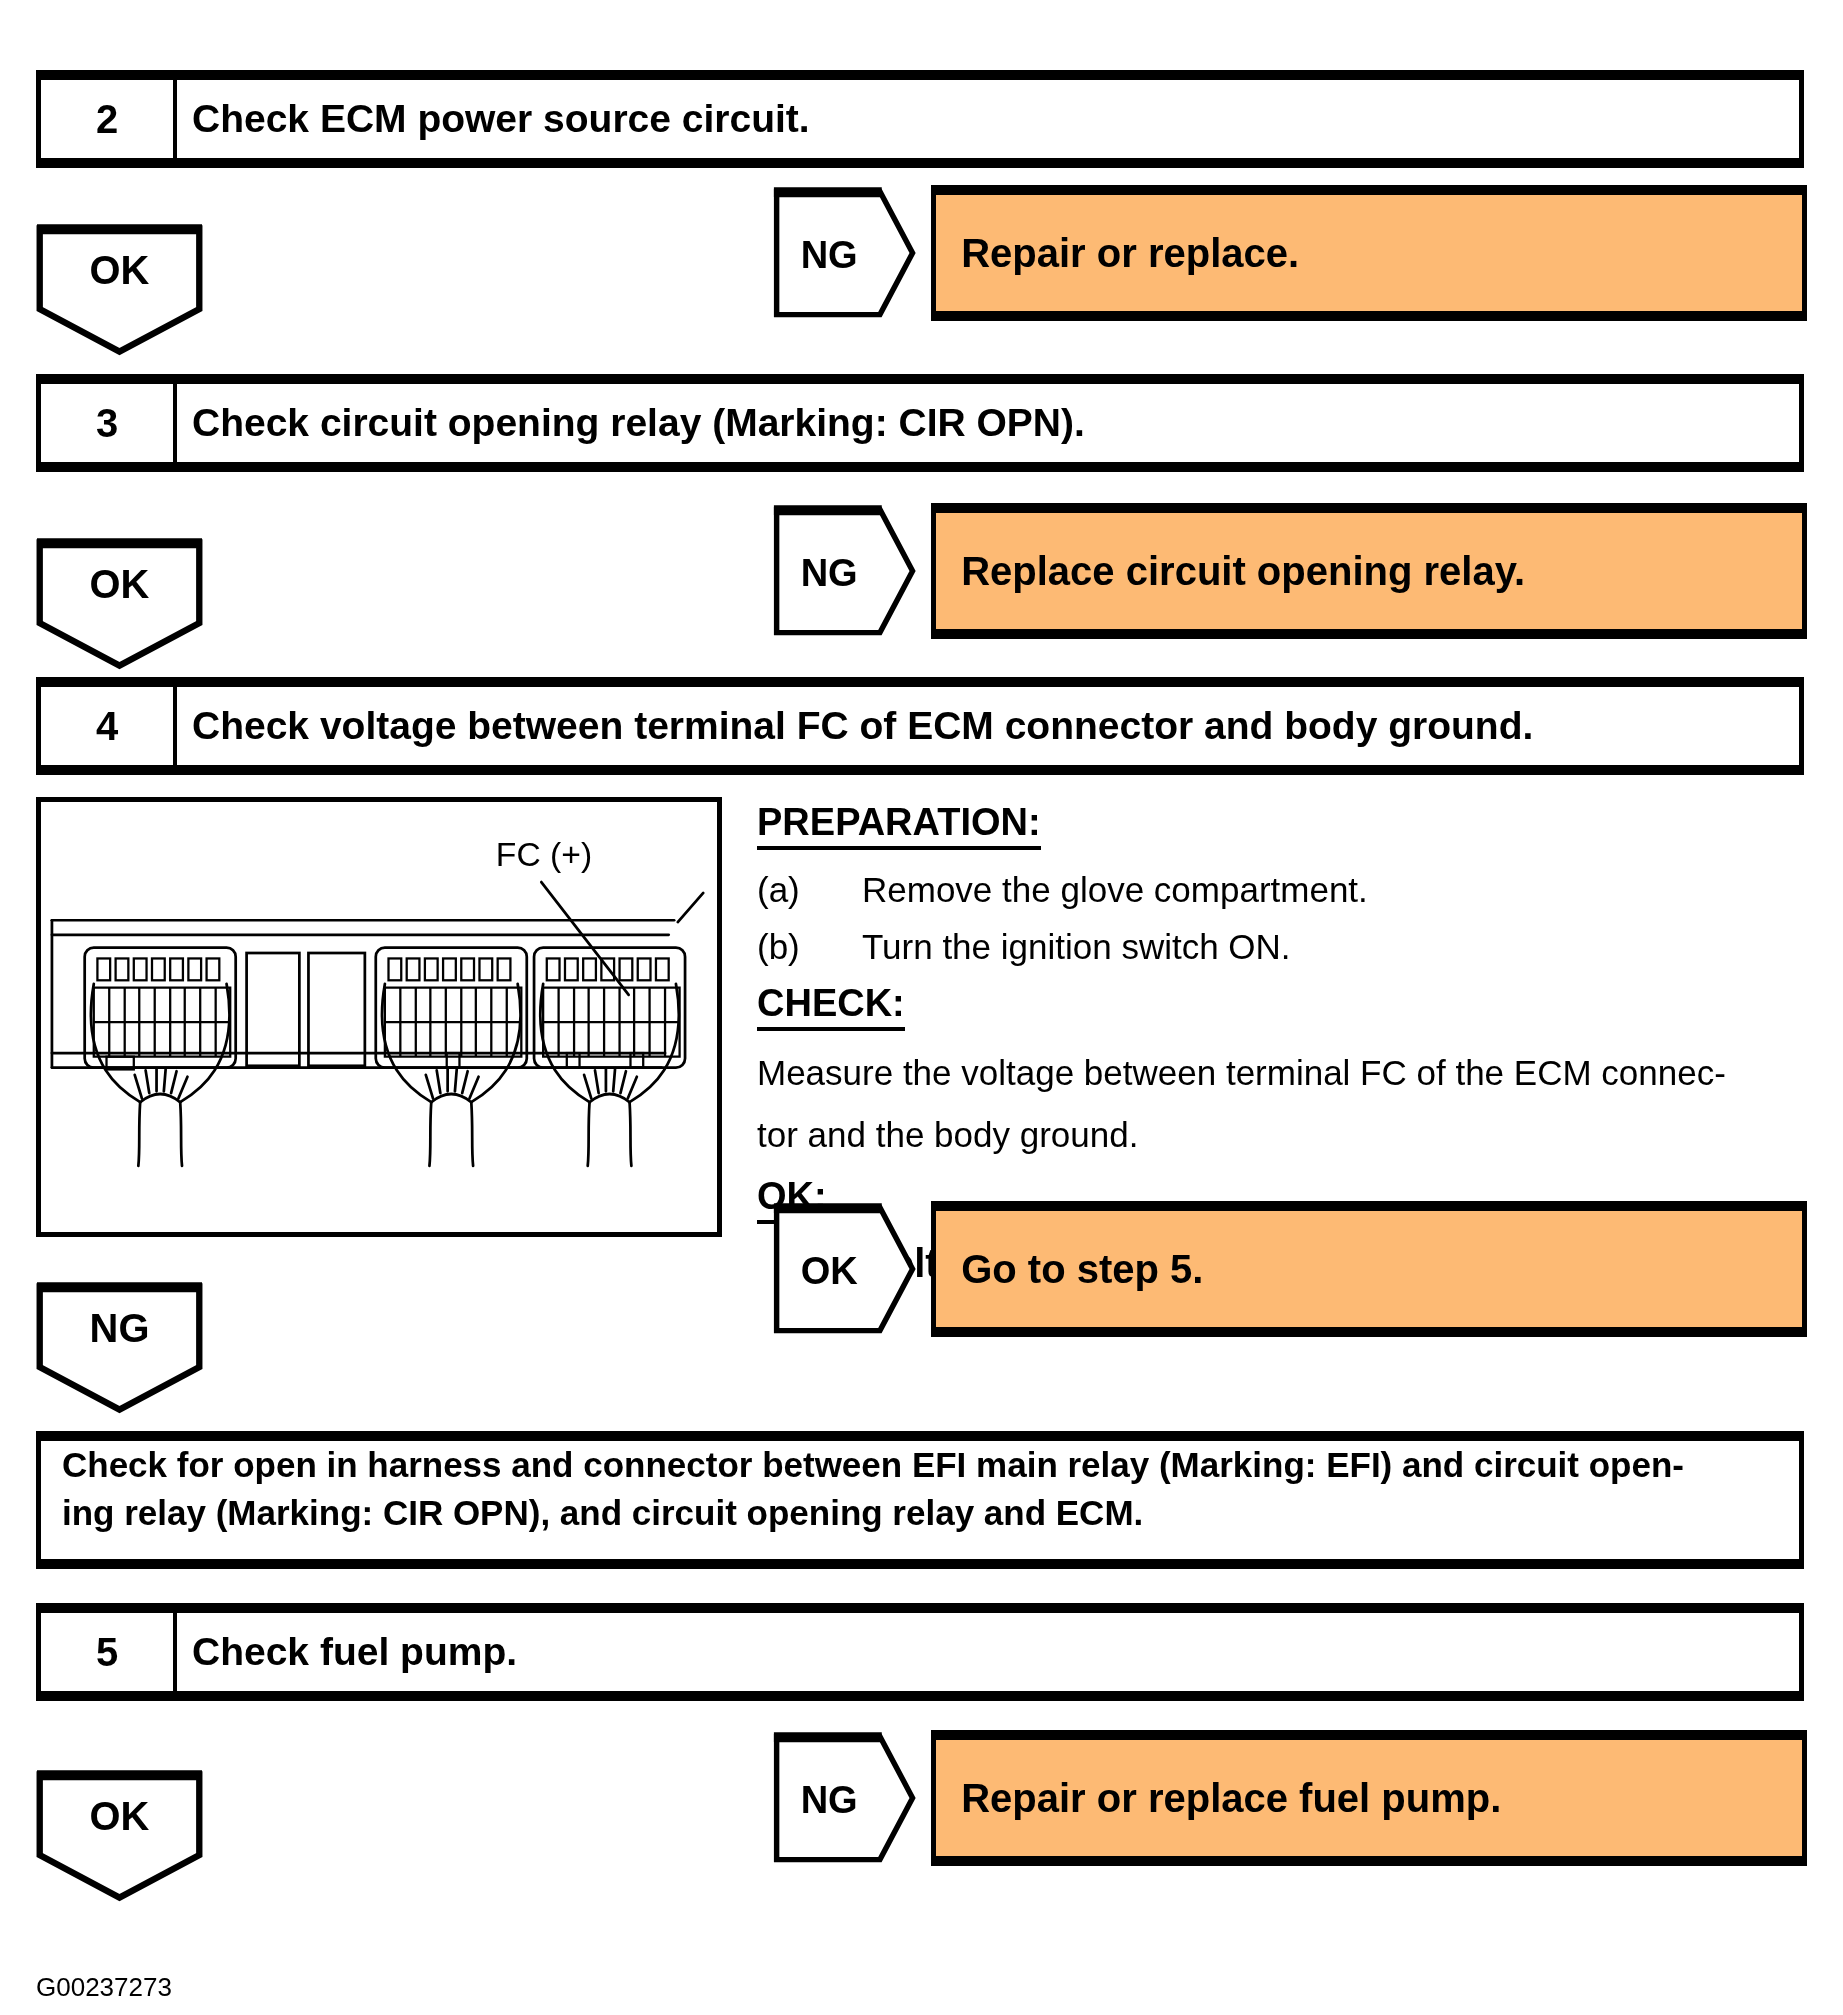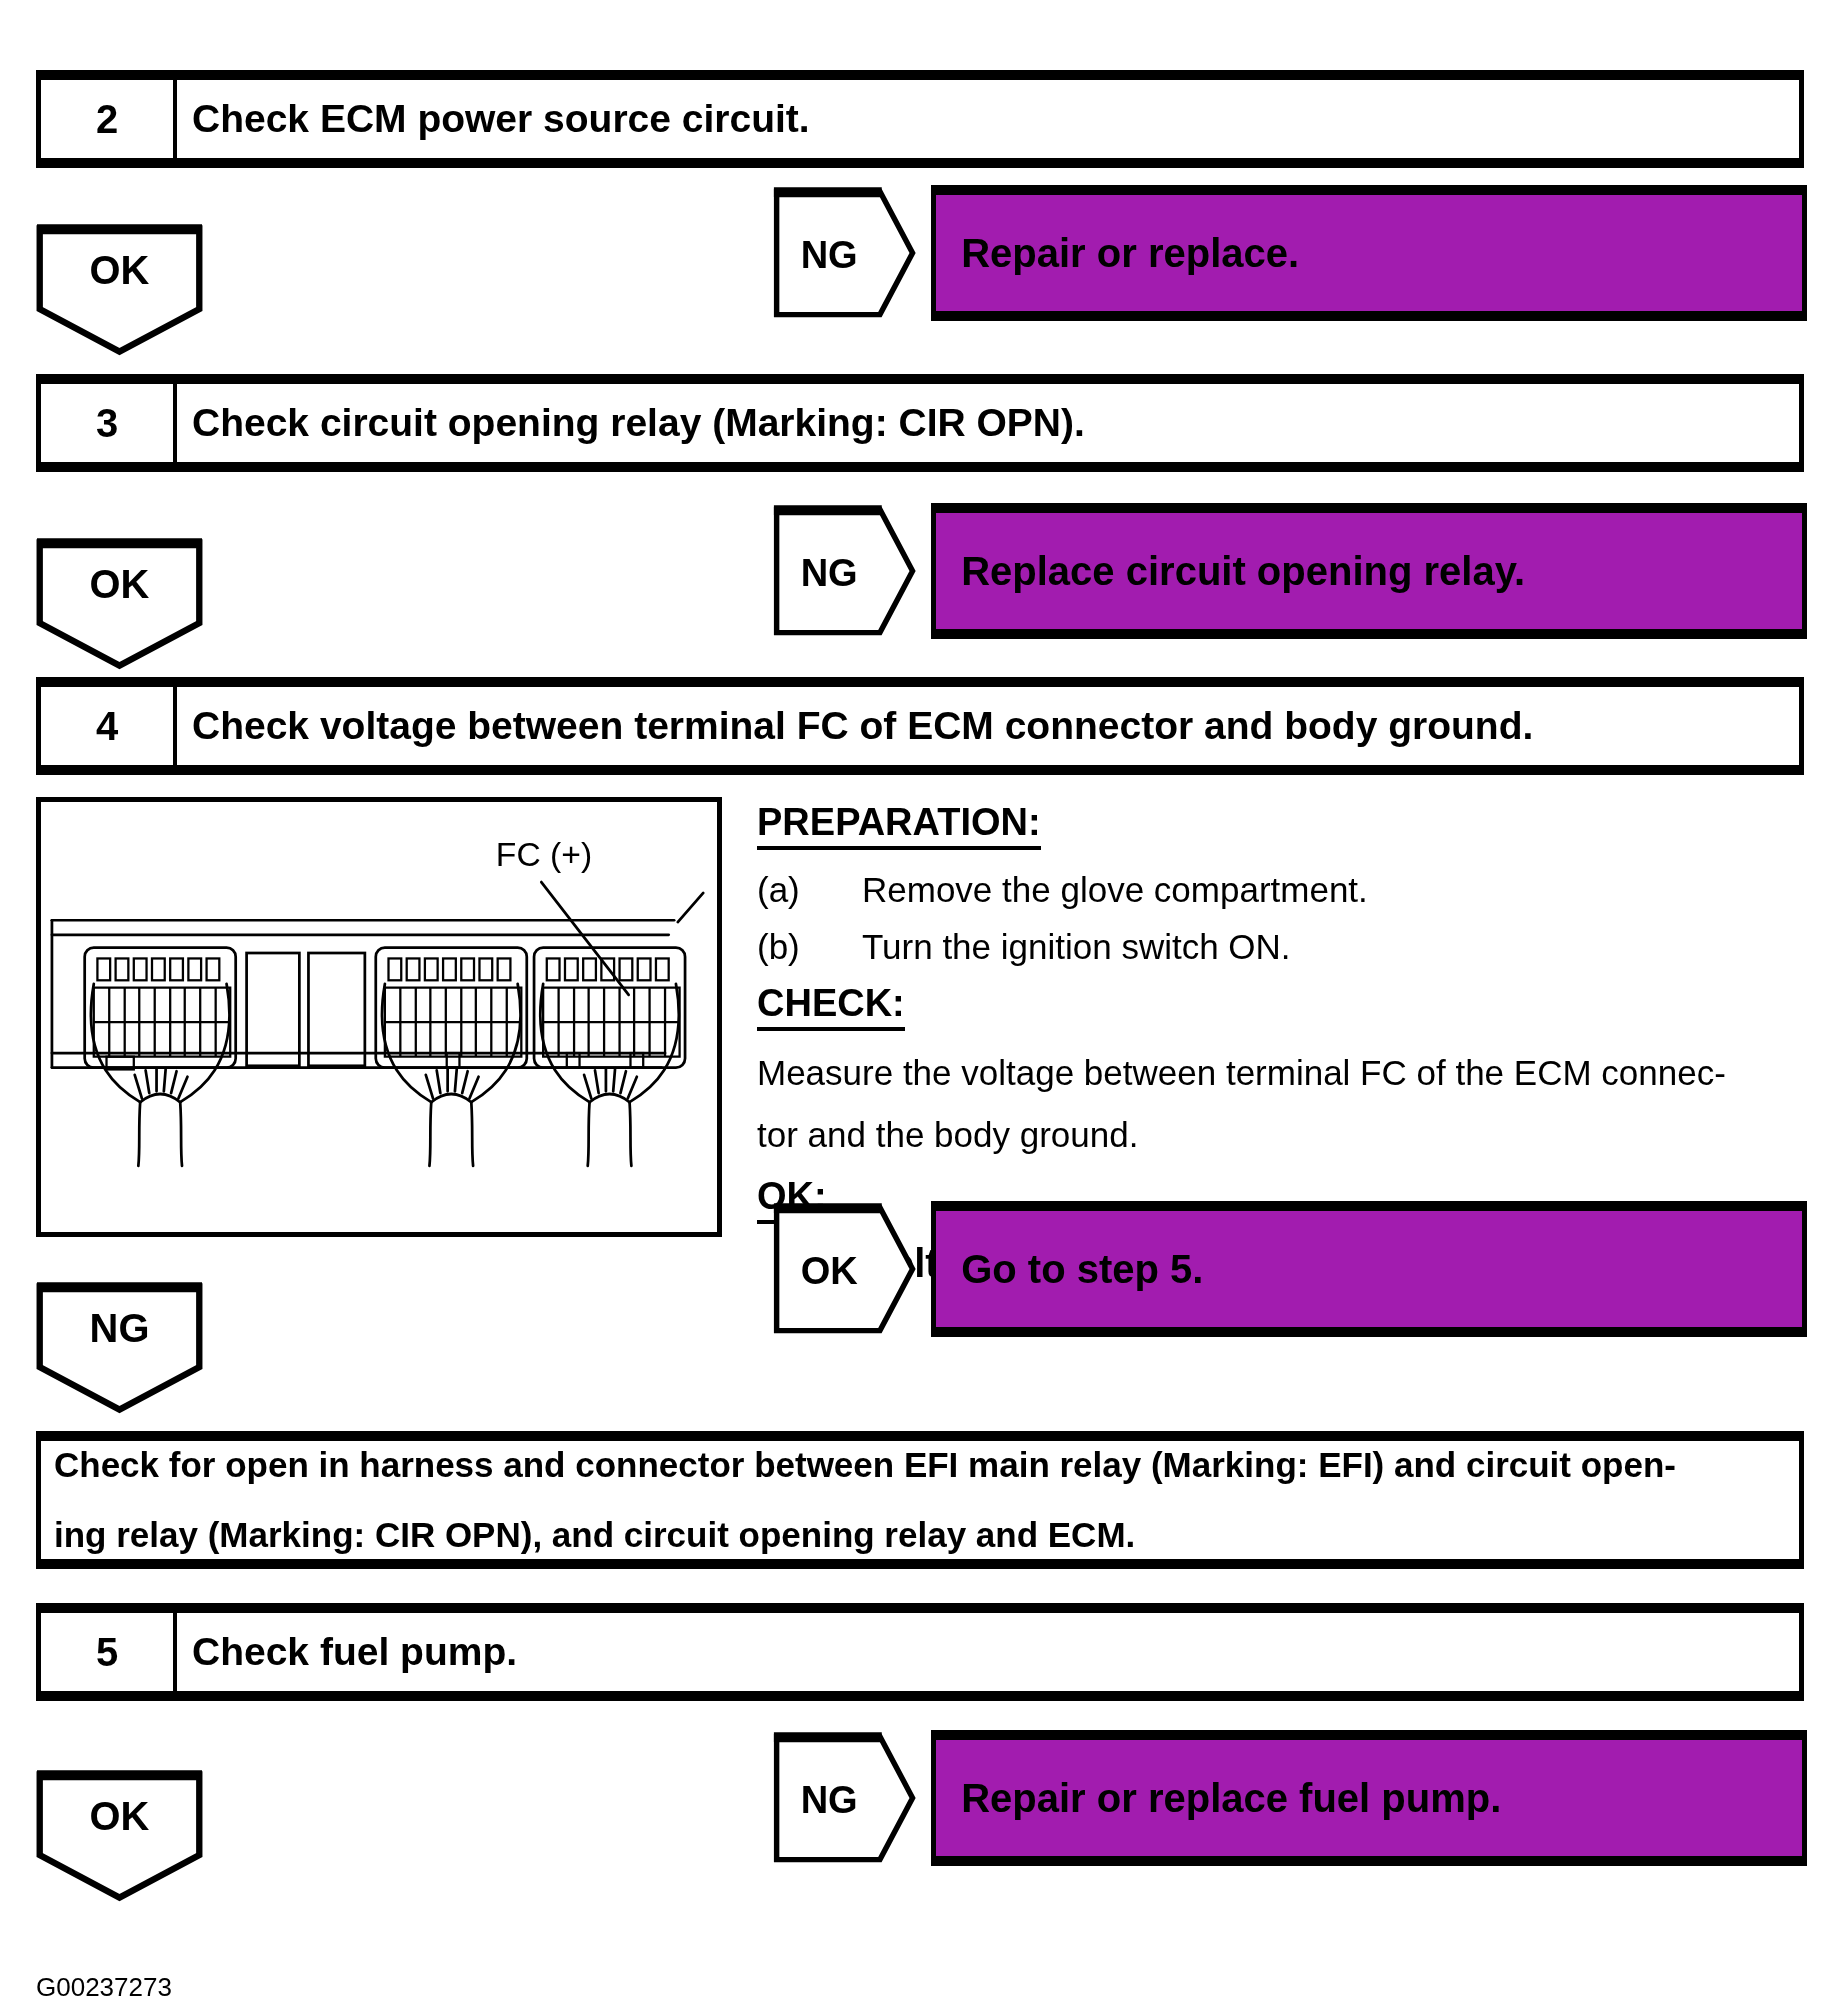--- a/index.html
+++ b/index.html
@@ -27,21 +27,21 @@
   
   .pent{position:absolute;left:36px;width:167px;height:136px;}
   .pent svg{display:block;}
   .pent text{font-family:"Liberation Sans",sans-serif;font-size:44px;font-weight:bold;}
 
   
   .route{position:absolute;left:773px;display:flex;align-items:flex-start;}
   .route svg{display:block;flex:0 0 auto;}
   .route svg text{font-family:"Liberation Sans",sans-serif;font-size:42px;font-weight:bold;}
   .rbox{
-    margin-left:12.7px;width:876px;height:136px;background:#a21caf;
+    margin-left:12.7px;width:876px;height:136px;background:#fdba74;
     border:5.5px solid #000;border-top-width:10px;border-bottom-width:10px;
     display:flex;align-items:center;padding-left:25.5px;
     font-size:40px;font-weight:bold;white-space:nowrap;
   }
 
   
   .figure{
     position:absolute;left:36px;top:797px;width:686px;height:440px;
     border:5.5px solid #000;background:#fff;
   }
@@ -58,21 +58,21 @@
   .detail .li{display:flex;margin-bottom:10px;white-space:nowrap;}
   .detail .li .bullet{width:105px;flex:0 0 auto;}
   .detail .body{white-space:nowrap;line-height:51px;margin-top:11px;}
   .detail .h.mt{margin-top:12.7px;}
   .detail .spec{margin:14.5px 0 0 109px;font-size:40px;font-weight:bold;white-space:nowrap;}
 
   
   .bigbox{
     position:absolute;left:36px;top:1431px;width:1768px;height:138px;background:#fff;
     border:5.5px solid #000;border-top-width:10px;border-bottom-width:10px;
-    display:flex;flex-direction:column;justify-content:space-between;padding-left:13px;
+    display:flex;flex-direction:column;justify-content:flex-start;padding-left:21px;
     font-size:35px;font-weight:bold;line-height:48px;
   }
   .bigbox div{white-space:nowrap;}
 
   .footer{position:absolute;left:36px;top:1972px;font-size:26px;}
 </style>
 </head>
 <body>
 
 <div class="page">

